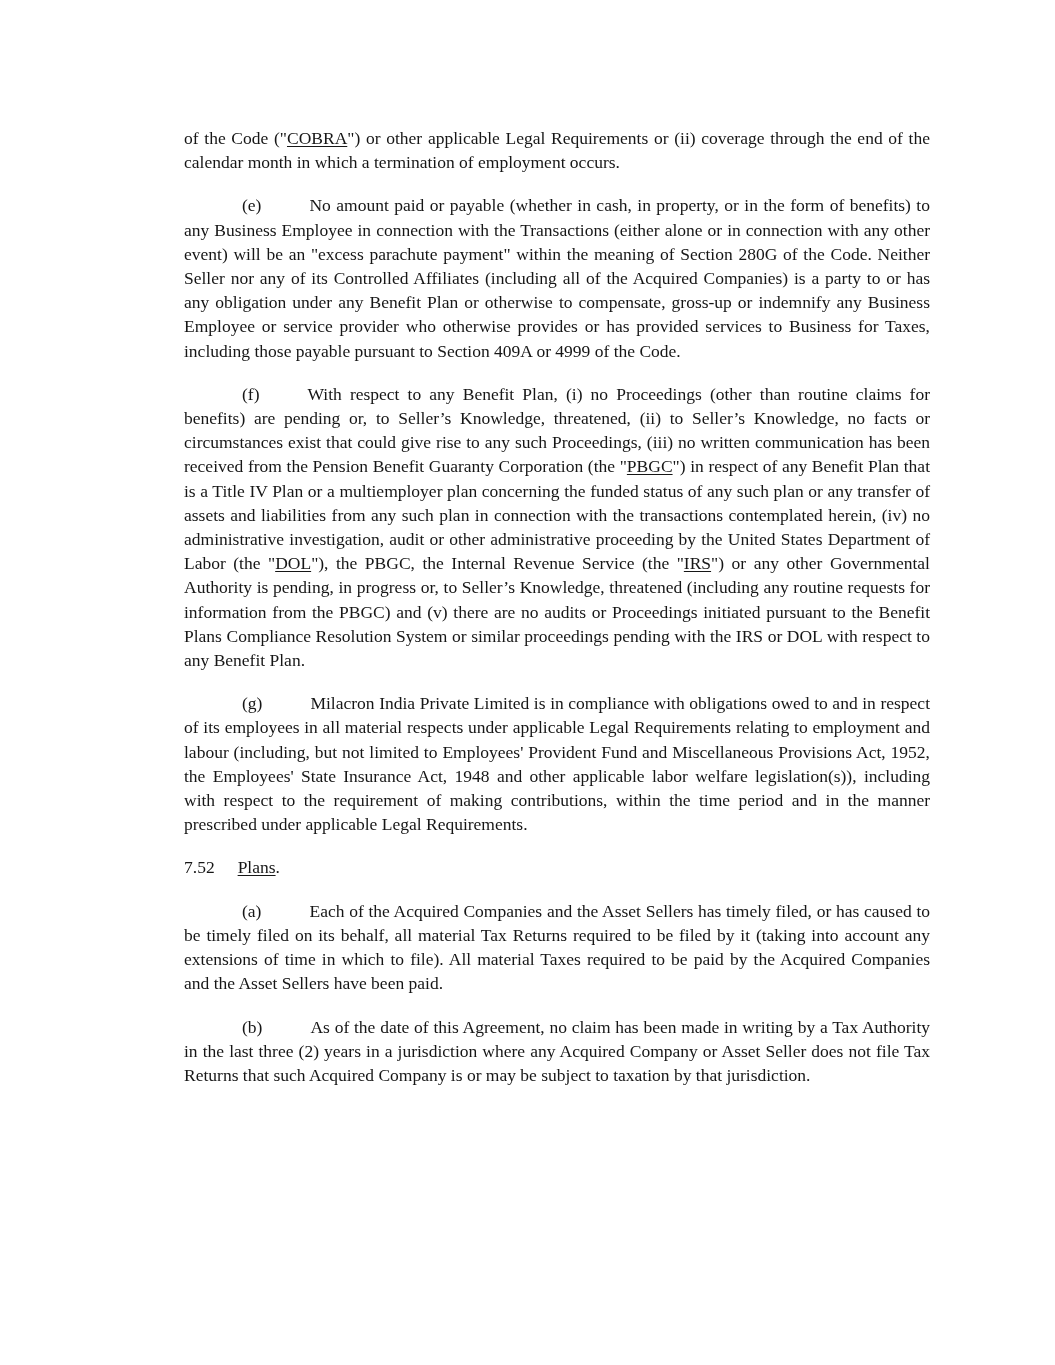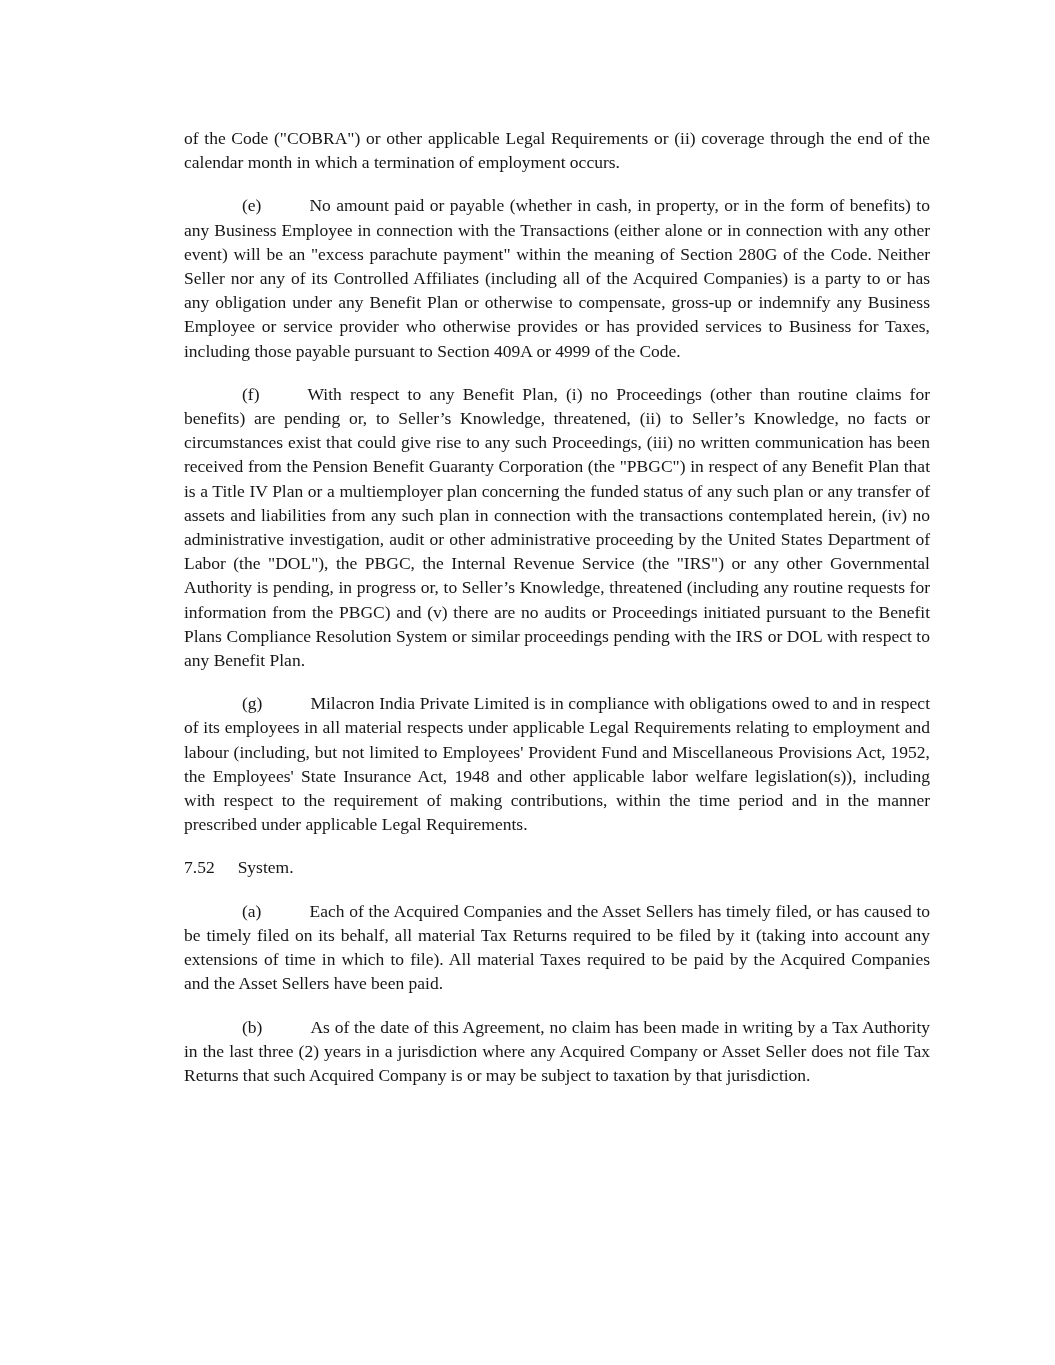--- a/index.html
+++ b/index.html
@@ -36,35 +36,36 @@
   }
   .tab {
     display: inline-block;
     width: 48px;
   }
   .tab-sm {
     display: inline-block;
     width: 23px;
   }
   .u {
+    text-decoration: underline;
     text-underline-offset: 2px;
   }
 </style>
 </head>
 <body>
 
 <div class="page">
 
   <p class="doc-par"><span>of the Code ("</span><span class="u">COBRA</span><span>") or other applicable Legal Requirements or (ii) coverage through the end of the calendar month in which a termination of employment occurs.</span></p>
 
   <p class="doc-par indent"><span>(e)</span><span class="tab"></span><span>No amount paid or payable (whether in cash, in property, or in the form of benefits) to any Business Employee in connection with the Transactions (either alone or in connection with any other event) will be an "excess parachute payment" within the meaning of Section 280G of the Code.  Neither Seller nor any of its Controlled Affiliates (including all of the Acquired Companies) is a party to or has any obligation under any Benefit Plan or otherwise to compensate, gross-up or indemnify any Business Employee or service provider who otherwise provides or has provided services to Business for Taxes, including those payable pursuant to Section 409A or 4999 of the Code.</span></p>
 
   <p class="doc-par indent"><span>(f)</span><span class="tab"></span><span>With respect to any Benefit Plan, (i) no Proceedings (other than routine claims for benefits) are pending or, to Seller’s Knowledge, threatened, (ii) to Seller’s Knowledge, no facts or circumstances exist that could give rise to any such Proceedings, (iii) no written communication has been received from the Pension Benefit Guaranty Corporation (the "</span><span class="u">PBGC</span><span>") in respect of any Benefit Plan that is a Title IV Plan or a multiemployer plan concerning the funded status of any such plan or any transfer of assets and liabilities from any such plan in connection with the transactions contemplated herein, (iv) no administrative investigation, audit or other administrative proceeding by the United States Department of Labor (the "</span><span class="u">DOL</span><span>"), the PBGC, the Internal Revenue Service (the "</span><span class="u">IRS</span><span>") or any other Governmental Authority is pending, in progress or, to Seller’s Knowledge, threatened (including any routine requests for information from the PBGC) and (v) there are no audits or Proceedings initiated pursuant to the Benefit Plans Compliance Resolution System or similar proceedings pending with the IRS or DOL with respect to any Benefit Plan.</span></p>
 
   <p class="doc-par indent"><span>(g)</span><span class="tab"></span><span>Milacron India Private Limited is in compliance with obligations owed to and in respect of its employees in all material respects under applicable Legal Requirements relating to employment and labour (including, but not limited to Employees' Provident Fund and Miscellaneous Provisions Act, 1952, the Employees' State Insurance Act, 1948 and other applicable labor welfare legislation(s)), including with respect to the requirement of making contributions, within the time period and in the manner prescribed under applicable Legal Requirements.</span></p>
 
-  <p class="doc-par"><span>7.52</span><span class="tab-sm"></span><span class="u">System</span><span>.</span></p>
+  <p class="doc-par"><span>7.52</span><span class="tab-sm"></span><span class="u">Plans</span><span>.</span></p>
 
   <p class="doc-par indent"><span>(a)</span><span class="tab"></span><span>Each of the Acquired Companies and the Asset Sellers has timely filed, or has caused to be timely filed on its behalf, all material Tax Returns required to be filed by it (taking into account any extensions of time in which to file).  All material Taxes required to be paid by the Acquired Companies and the Asset Sellers have been paid.</span></p>
 
   <p class="doc-par indent"><span>(b)</span><span class="tab"></span><span>As of the date of this Agreement, no claim has been made in writing by a Tax Authority in the last three (2) years in a jurisdiction where any Acquired Company or Asset Seller does not file Tax Returns that such Acquired Company is or may be subject to taxation by that jurisdiction.</span></p>
 
 </div>
 
 </body></html>

